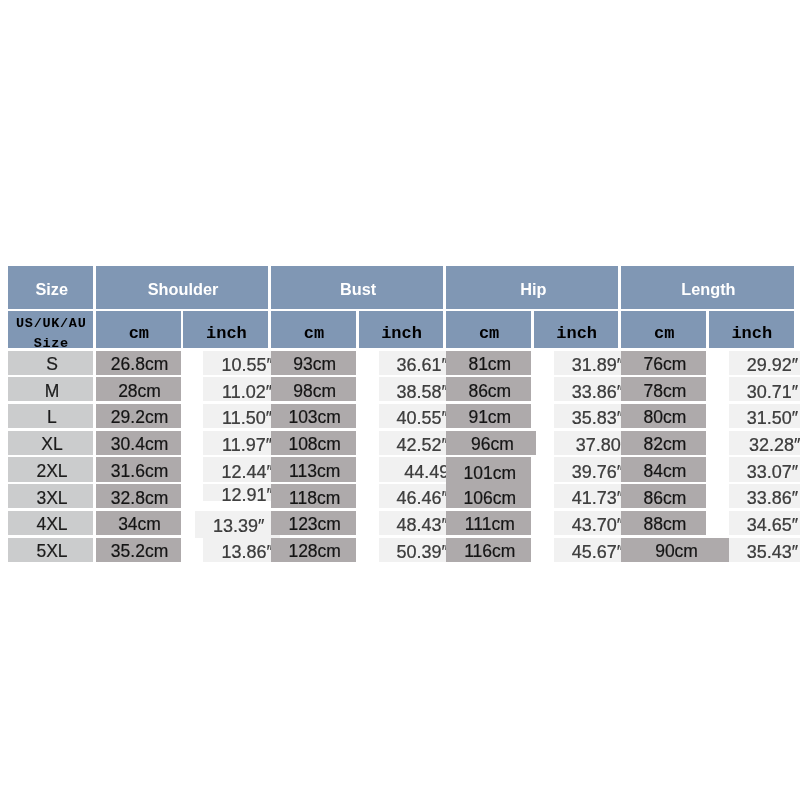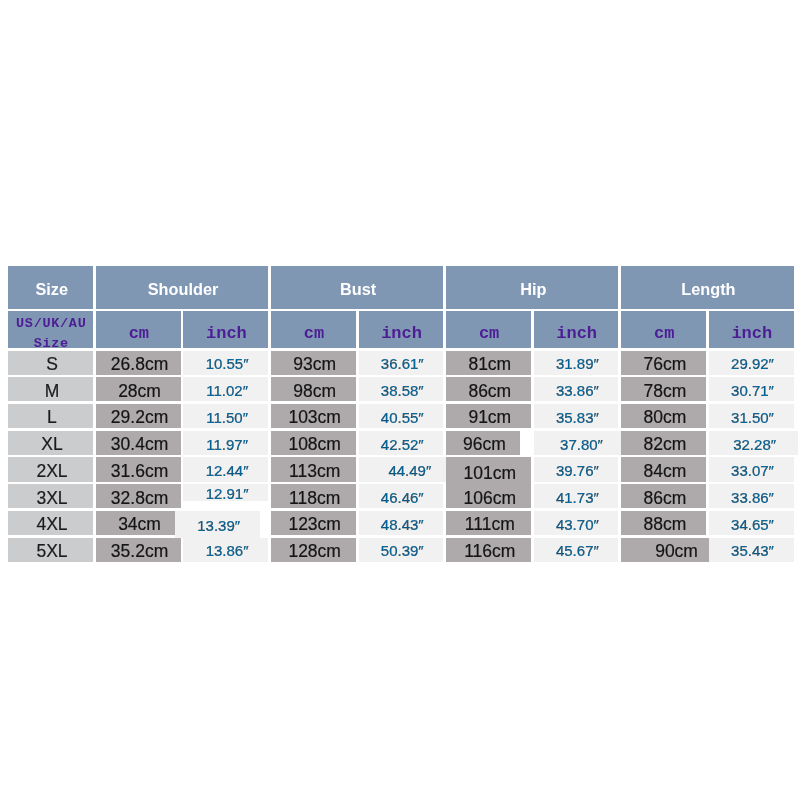--- a/index.html
+++ b/index.html
@@ -5,29 +5,29 @@
 <style>
   html,body{margin:0;padding:0;width:800px;height:800px;background:#ffffff;overflow:hidden;}
   body{font-family:"Liberation Sans",sans-serif;}
   .chart{position:absolute;left:0;top:0;width:800px;height:800px;transform:translateZ(0);}
   .rowgroup{position:absolute;left:0;top:0;width:0;height:0;}
   .cell{position:absolute;display:flex;align-items:center;justify-content:center;
         box-sizing:border-box;text-align:center;line-height:1.12;white-space:nowrap;}
   .cell>.inner{display:block;width:100%;position:relative;}
   .hdr-top{background:#8097b4;color:#ffffff;font-weight:bold;font-size:16.3px;}
   .hdr-top>.inner{top:1.4px;left:1px;}
-  .hdr-sub{background:#8097b4;color:#4c1d95;font-family:"Liberation Mono",monospace;
+  .hdr-sub{background:#8097b4;color:#000000;font-family:"Liberation Mono",monospace;
            font-weight:bold;font-size:17px;}
   .hdr-sub>.inner{top:3.8px;left:0.6px;}
   .hdr-sub.multiline{font-size:13.5px;line-height:19.5px;letter-spacing:0.7px;}
   .hdr-sub.multiline>.inner{top:4.4px;}
   .datacell>.inner{top:2.2px;left:1.3px;}
   .c-size{background:#cbcccd;color:#1c1c1c;font-size:17.5px;-webkit-text-stroke:0.2px #1c1c1c;}
   .c-cm{background:#aeaaab;color:#141414;font-size:17.5px;-webkit-text-stroke:0.2px #141414;}
-  .c-in{background:#f1f1f1;color:#0369a1;font-size:15px;-webkit-text-stroke:0.2px #141414;}
+  .c-in{background:#f1f1f1;color:#404040;font-size:18px;margin-left:20px;-webkit-text-stroke:0.2px #141414;}
 </style>
 </head>
 <body>
 
 <div class="chart">
 
   <div class="rowgroup">
     <div class="cell hdr-top" style="left:8.3000px;top:266px;width:84.7667px;height:43px">
         <span class="inner">Size</span>
       </div>
@@ -171,21 +171,21 @@
       </div>
     <div class="cell datacell c-in" style="left:183.4333px;top:430.7000px;width:84.7667px;height:24.2px">
         <span class="inner">11.97″</span>
       </div>
     <div class="cell datacell c-cm" style="left:271.0000px;top:430.7000px;width:84.7667px;height:24.2px">
         <span class="inner">108cm</span>
       </div>
     <div class="cell datacell c-in" style="left:358.5667px;top:430.7000px;width:84.7667px;height:24.2px">
         <span class="inner">42.52″</span>
       </div>
-    <div class="cell datacell c-cm" style="left:446.1333px;top:430.7000px;width:74px;height:24.2px">
+    <div class="cell datacell c-cm" style="left:446.1333px;top:430.7000px;width:90px;height:24.2px">
         <span class="inner">96cm</span>
       </div>
     <div class="cell datacell c-in" style="left:533.7000px;top:430.7000px;width:93px;height:24.2px">
         <span class="inner">37.80″</span>
       </div>
     <div class="cell datacell c-cm" style="left:621.2667px;top:430.7000px;width:84.7667px;height:24.2px">
         <span class="inner">82cm</span>
       </div>
     <div class="cell datacell c-in" style="left:708.8333px;top:430.7000px;width:89px;height:24.2px">
         <span class="inner">32.28″</span>

